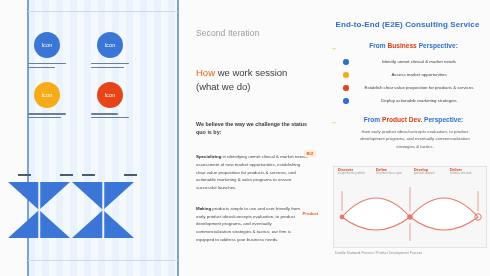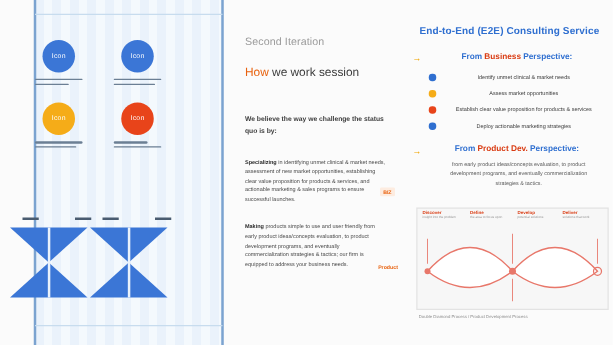--- a/index.html
+++ b/index.html
@@ -144,21 +144,21 @@
   
   .center {
     position: absolute;
     left: 196px;
     top: 28px;
     width: 112px;
   }
   .eyebrow {
     font-size: 8.5px;
     color: #9a9a9a;
-    margin-bottom: 14px;
+    margin-bottom: 28px;
     letter-spacing: .1px;
   }
   .headline {
     font-size: 9.5px;
     color: #3c3c3c;
     line-height: 1.45;
     margin-bottom: 26px;
   }
   .headline .hl { color: #e8620f; }
   .lead {
@@ -357,20 +357,21 @@
         <div class="dia-shape"></div>
         <div class="dia-split"></div>
       </div>
     </div>
   </div>
 
   <div class="center">
     <div class="eyebrow">Second Iteration</div>
     <div class="headline">
       <span class="hl">How</span><span> we work session</span><br>
+      <span>(what we do)</span>
     </div>
     <div class="lead">We believe the way we challenge the status quo is by:</div>
     <div class="para">
       <b>Specializing</b><span> in identifying unmet clinical &amp; market needs, assessment of new market opportunities, establishing clear value proposition for products &amp; services, and actionable marketing &amp; sales programs to ensure successful launches.</span>
     </div>
     <div class="para">
       <b>Making</b><span> products simple to use and user friendly from early product ideas/concepts evaluation, to product development programs, and eventually commercialization strategies &amp; tactics; our firm is equipped to address your business needs.</span>
     </div>
     <div class="tag biz">BIZ</div>
     <div class="tag product">Product</div>

